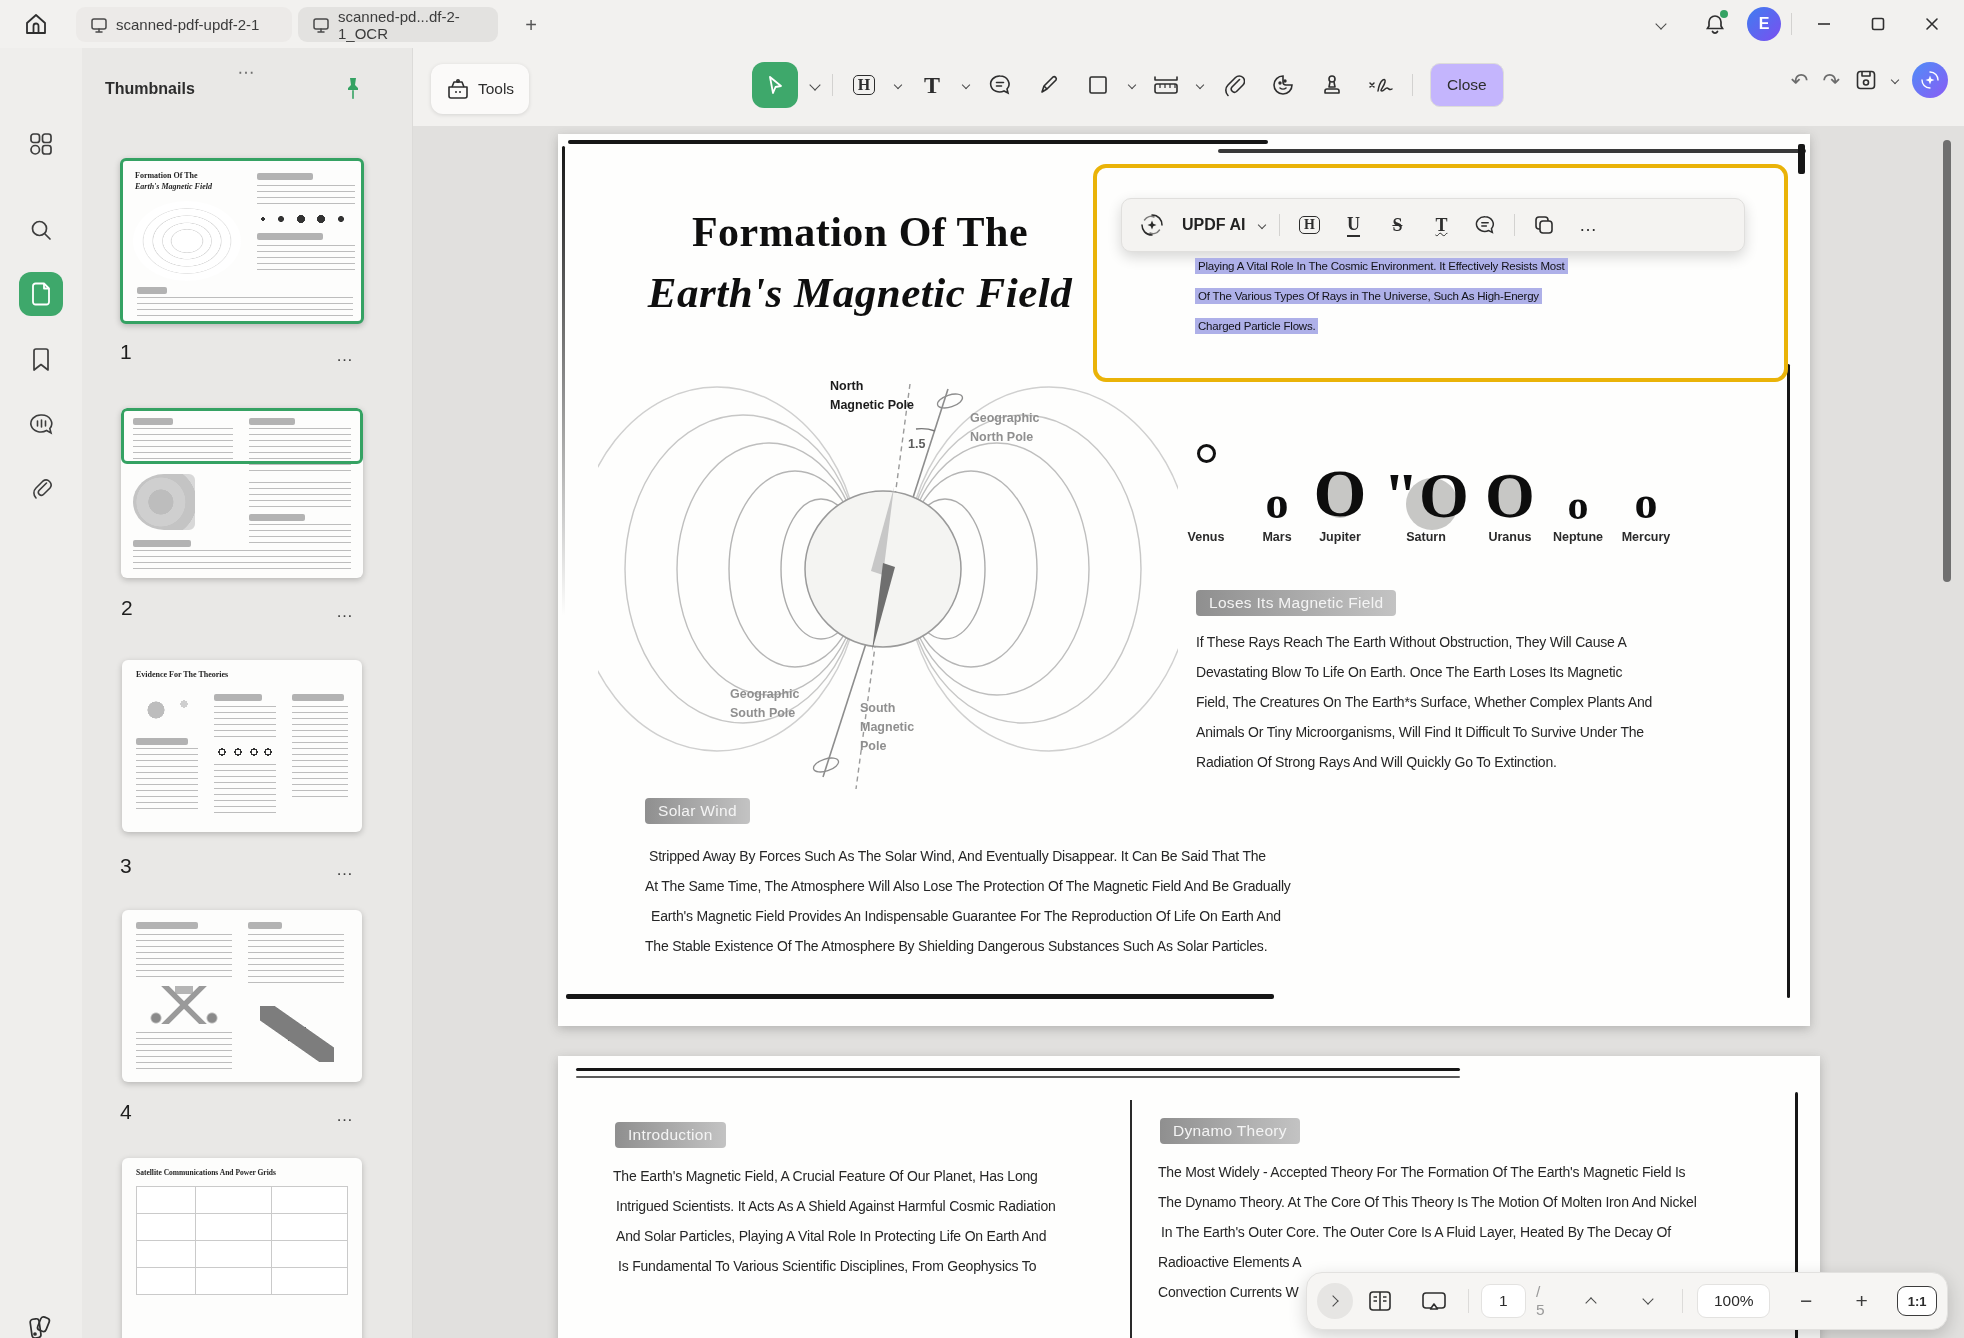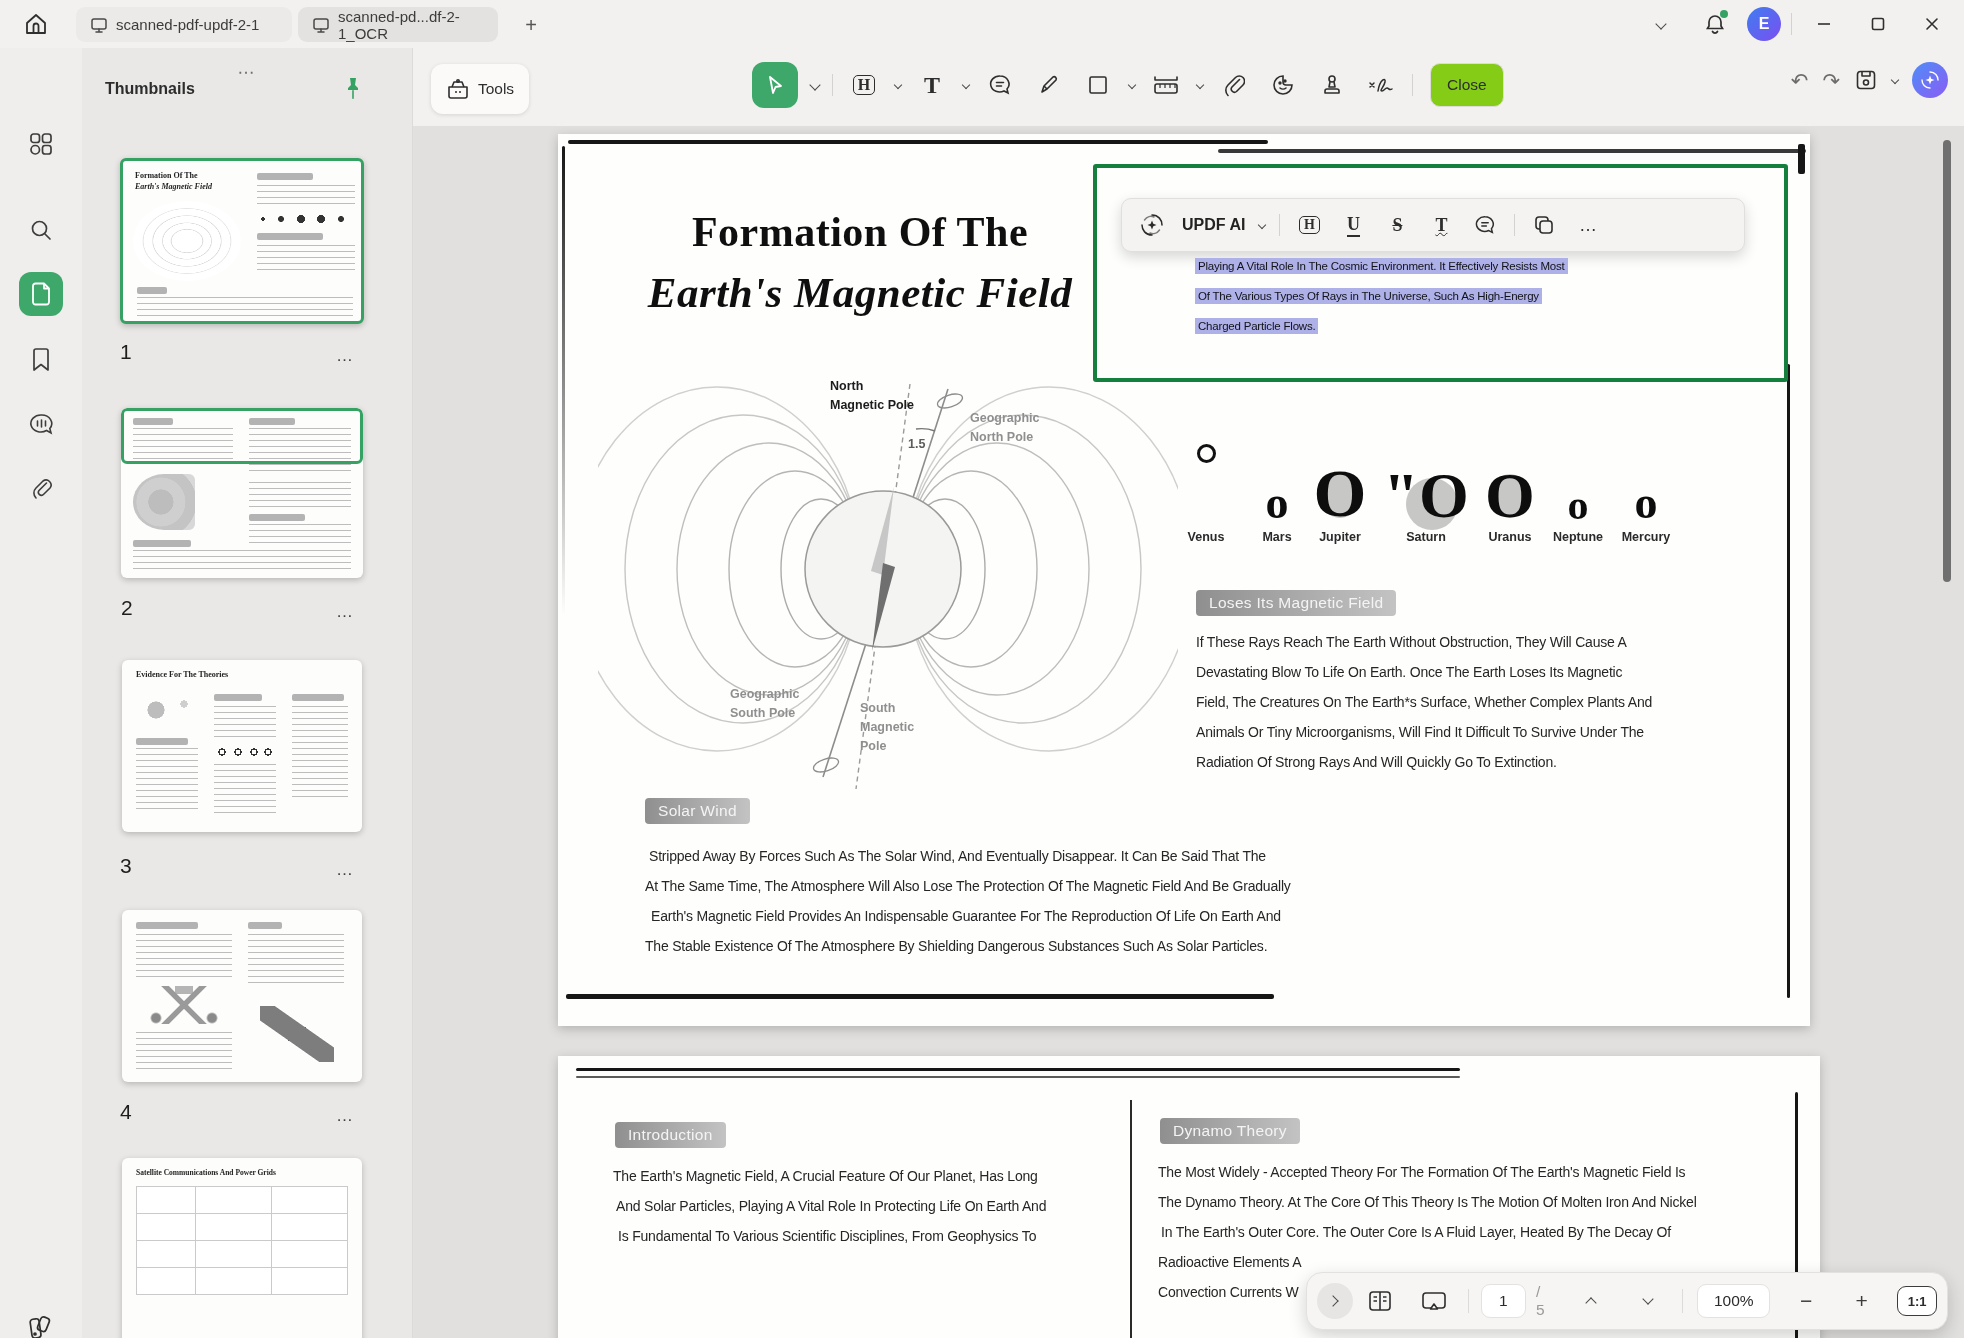--- a/index.html
+++ b/index.html
@@ -31,21 +31,21 @@
   .toolbar { position:absolute; left:0; top:48px; width:1964px; height:78px; background:#f2f1ef; }
   .tools-btn { position:absolute; left:431px; top:16px; width:98px; height:50px; background:#fbfaf9;
     border-radius:12px; box-shadow:0 1px 4px rgba(0,0,0,.12); display:flex; align-items:center;
     justify-content:center; gap:8px; font-size:15.5px; color:#2e2e2e; }
   .tool-strip { position:absolute; left:752px; top:14px; display:flex; align-items:center; gap:13px; }
   .tool { width:36px; height:36px; display:flex; align-items:center; justify-content:center; color:#333; }
   .cursor-btn { width:46px; height:46px; background:#3ea86b; border-radius:12px; display:flex;
     align-items:center; justify-content:center; }
   .letter-ic { font-family:"Liberation Serif", serif; font-weight:bold; font-size:19px; color:#2d2d2d; }
   .boxed { border:1.7px solid #2d2d2d; border-radius:5px; padding:0 4px; font-size:16px; }
-  .close-btn { height:44px; padding:0 16px; background:#84cc16; border:1px solid #dddcda; border-radius:10px;
+  .close-btn { height:44px; padding:0 16px; background:#c4b5fd; border:1px solid #dddcda; border-radius:10px;
     display:flex; align-items:center; font-size:15.5px; color:#2e2e2e; margin-left:4px; }
   .tb2-right { position:absolute; right:16px; top:14px; display:flex; align-items:center; gap:14px; }
   .arrow-ic { font-size:21px; color:#6c6c6c; line-height:1; }
   .ai-orb { width:36px; height:36px; border-radius:50%; background:linear-gradient(135deg,#4f8df7,#8a5cf5);
     display:flex; align-items:center; justify-content:center; color:#fff; font-size:15px; }
 
   
   .rail { position:absolute; left:0; top:48px; width:82px; height:1290px; background:#efeeec; }
   .rail-ic { position:absolute; left:50%; transform:translateX(-50%); width:44px; height:44px;
     display:flex; align-items:center; justify-content:center; }
@@ -84,21 +84,21 @@
   .doc-title .t1 { font-size:42px; letter-spacing:.5px; }
   .doc-title .t2 { font-size:43px; font-style:italic; margin-top:12px; letter-spacing:.5px; }
 
   
   .diagram { position:absolute; left:40px; top:235px; width:580px; height:505px; }
   .dlabel { position:absolute; font-size:12.5px; font-weight:bold; color:#8f8f8f; line-height:1.5; }
   .dlabel.dark { color:#1c1c1c; }
 
   
   .selbox { position:absolute; left:535px; top:30px; width:695px; height:218px;
-    border:4px solid #15803d; border-radius:3px; }
+    border:4px solid #eab308; border-radius:13px; }
   .ai-bar { position:absolute; left:24px; top:30px; width:624px; height:54px; background:#f4f3f1;
     border:1px solid #e0dfdd; border-radius:10px; box-shadow:0 5px 14px rgba(0,0,0,.16);
     display:flex; align-items:center; padding:0 16px; gap:14px; }
   .ai-name { font-size:16px; font-weight:bold; color:#222; margin-left:2px; }
   .ai-tool { width:30px; height:30px; display:flex; align-items:center; justify-content:center; }
   .sel-lines { position:absolute; left:98px; top:92px; }
   .sel-line { height:30px; font-size:11.5px; letter-spacing:-0.2px; color:#121218; white-space:nowrap; }
   .sel-line span { background:#aeb0e8; padding:2px 3px; }
 
   
@@ -655,20 +655,21 @@
 
     <section class="page page2">
       <div class="scanline" style="left:18px;top:12px;width:884px;height:3px;"></div>
       <div class="scanline" style="left:18px;top:20px;width:884px;height:2px;opacity:.7;"></div>
       <div class="col-div" style="left:572px;top:44px;width:2px;height:246px;"></div>
       <div class="scanline" style="left:1237px;top:36px;width:3px;height:254px;"></div>
 
       <div class="badge" style="left:57px;top:66px;">Introduction</div>
       <div class="body-lines" style="left:55px;top:112px;">
         <div>The Earth's Magnetic Field, A Crucial Feature Of Our Planet, Has Long</div>
+        <div style="padding-left:3px;">Intrigued Scientists. It Acts As A Shield Against Harmful Cosmic Radiation</div>
         <div style="padding-left:3px;">And Solar Particles, Playing A Vital Role In Protecting Life On Earth And</div>
         <div style="padding-left:5px;">Is Fundamental To Various Scientific Disciplines, From Geophysics To</div>
       </div>
 
       <div class="badge" style="left:602px;top:62px;">Dynamo Theory</div>
       <div class="body-lines" style="left:600px;top:108px;">
         <div>The Most Widely - Accepted Theory For The Formation Of The Earth's Magnetic Field Is</div>
         <div>The Dynamo Theory. At The Core Of This Theory Is The Motion Of Molten Iron And Nickel</div>
         <div style="padding-left:3px;">In The Earth's Outer Core. The Outer Core Is A Fluid Layer, Heated By The Decay Of</div>
         <div>Radioactive Elements A</div>

